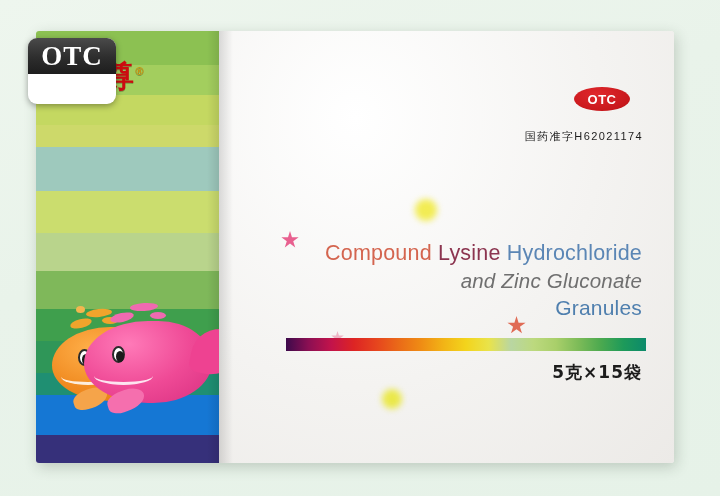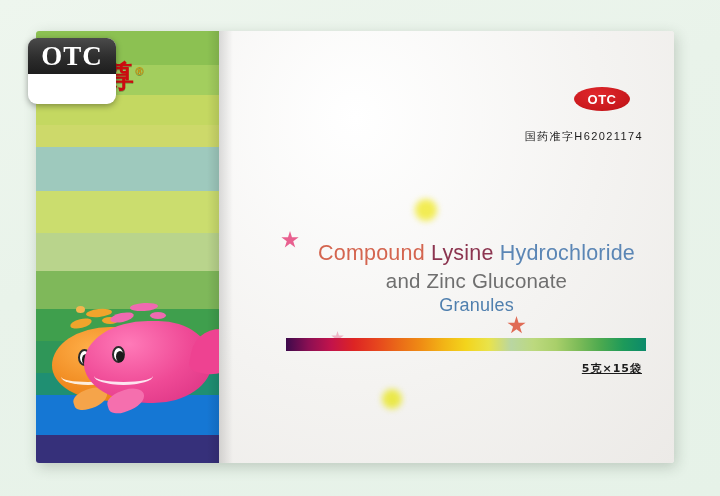--- a/index.html
+++ b/index.html
@@ -133,52 +133,51 @@
     font-size: 52px;
     font-weight: 700;
     letter-spacing: 5px;
     color: #121212;
     white-space: nowrap;
     text-shadow: 1px 1px 0 rgba(0,0,0,.18);
   }
 
   .en-block {
     position: absolute;
-    right: 39px; top: 208px;
-    text-align: center;
+    right: 32px; top: 208px;
+    text-align: right;
     line-height: 1.32;
     white-space: nowrap;
   }
   .en-line { font-size: 21.5px; font-weight: 400; letter-spacing: .2px; }
   .en-line .w { display: inline; }
   .en1 { }
-  .en2 { font-size: 20.5px; }
-  .en3 { font-size: 18px; }
+  .en2 { font-size: 20.5px; font-style: italic; }
+  .en3 { font-size: 21px; }
 
   .rainbow {
     position: absolute;
     left: 67px; right: 28px; top: 307px;
     height: 13px;
     background: linear-gradient(90deg,
       #3d0a4b 0%, #5c0f5e 5%, #8c0f53 10%, #c2134b 16%,
       #dd2424 23%, #e6441e 29%, #ea6a18 35%, #ef8c14 41%,
       #f2b416 47%, #f3d41c 53%, #e9e34a 58%,
       #b9d6a2 64%, #bcd97e 70%, #a9cf6a 76%,
       #7cbb58 82%, #4ba94f 88%, #1d9a5a 94%, #0c8a6b 100%);
   }
 
   .dose {
     position: absolute;
     right: 32px; top: 330px;
     font-family: "DejaVu Sans", sans-serif;
-    font-size: 11px;
+    font-size: 17px;
     font-weight: 700;
     letter-spacing: 1px;
     color: #1c1c1c;
-    text-decoration: underline;
   }
 
   .company {
     position: absolute;
     left: 0; right: 0; bottom: 26px;
     text-align: center;
     font-family: "DejaVu Sans", sans-serif;
     font-size: 18.5px;
     font-weight: 700;
     letter-spacing: 2.4px;

